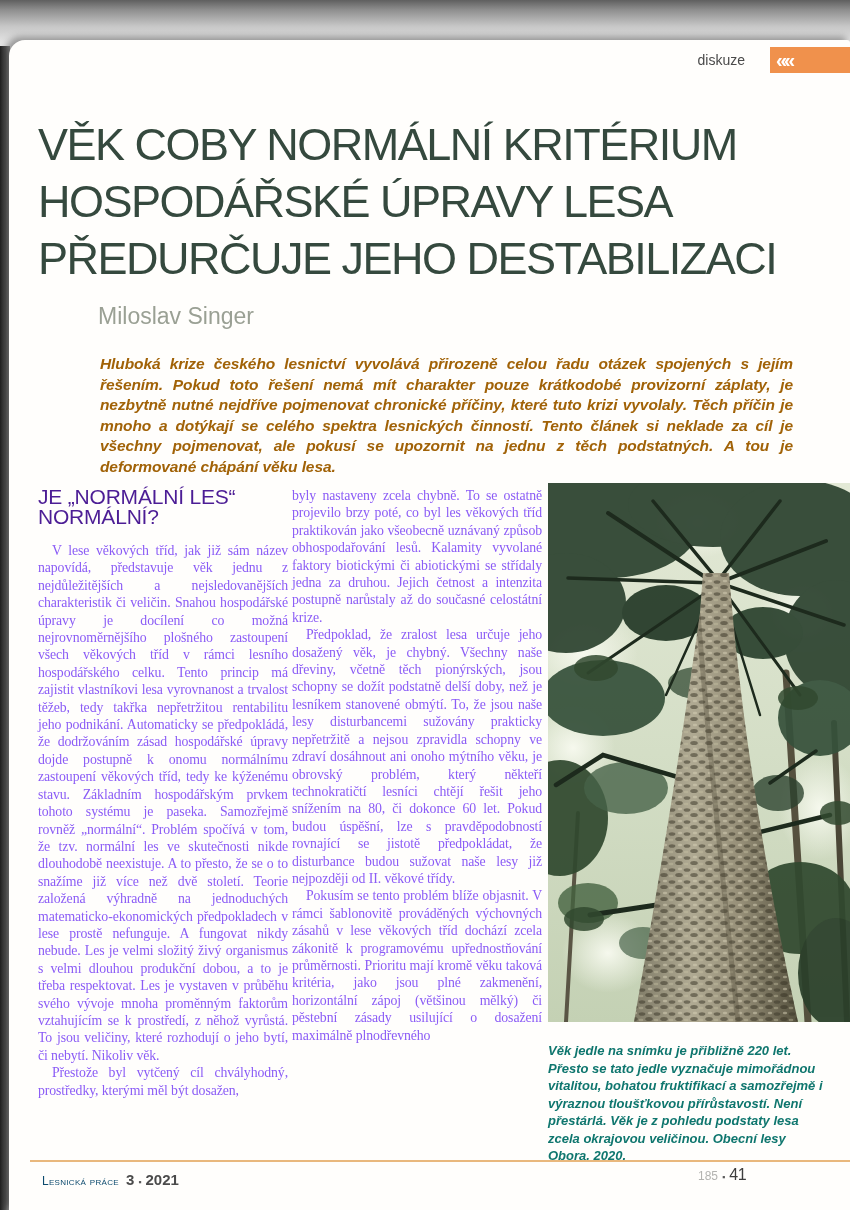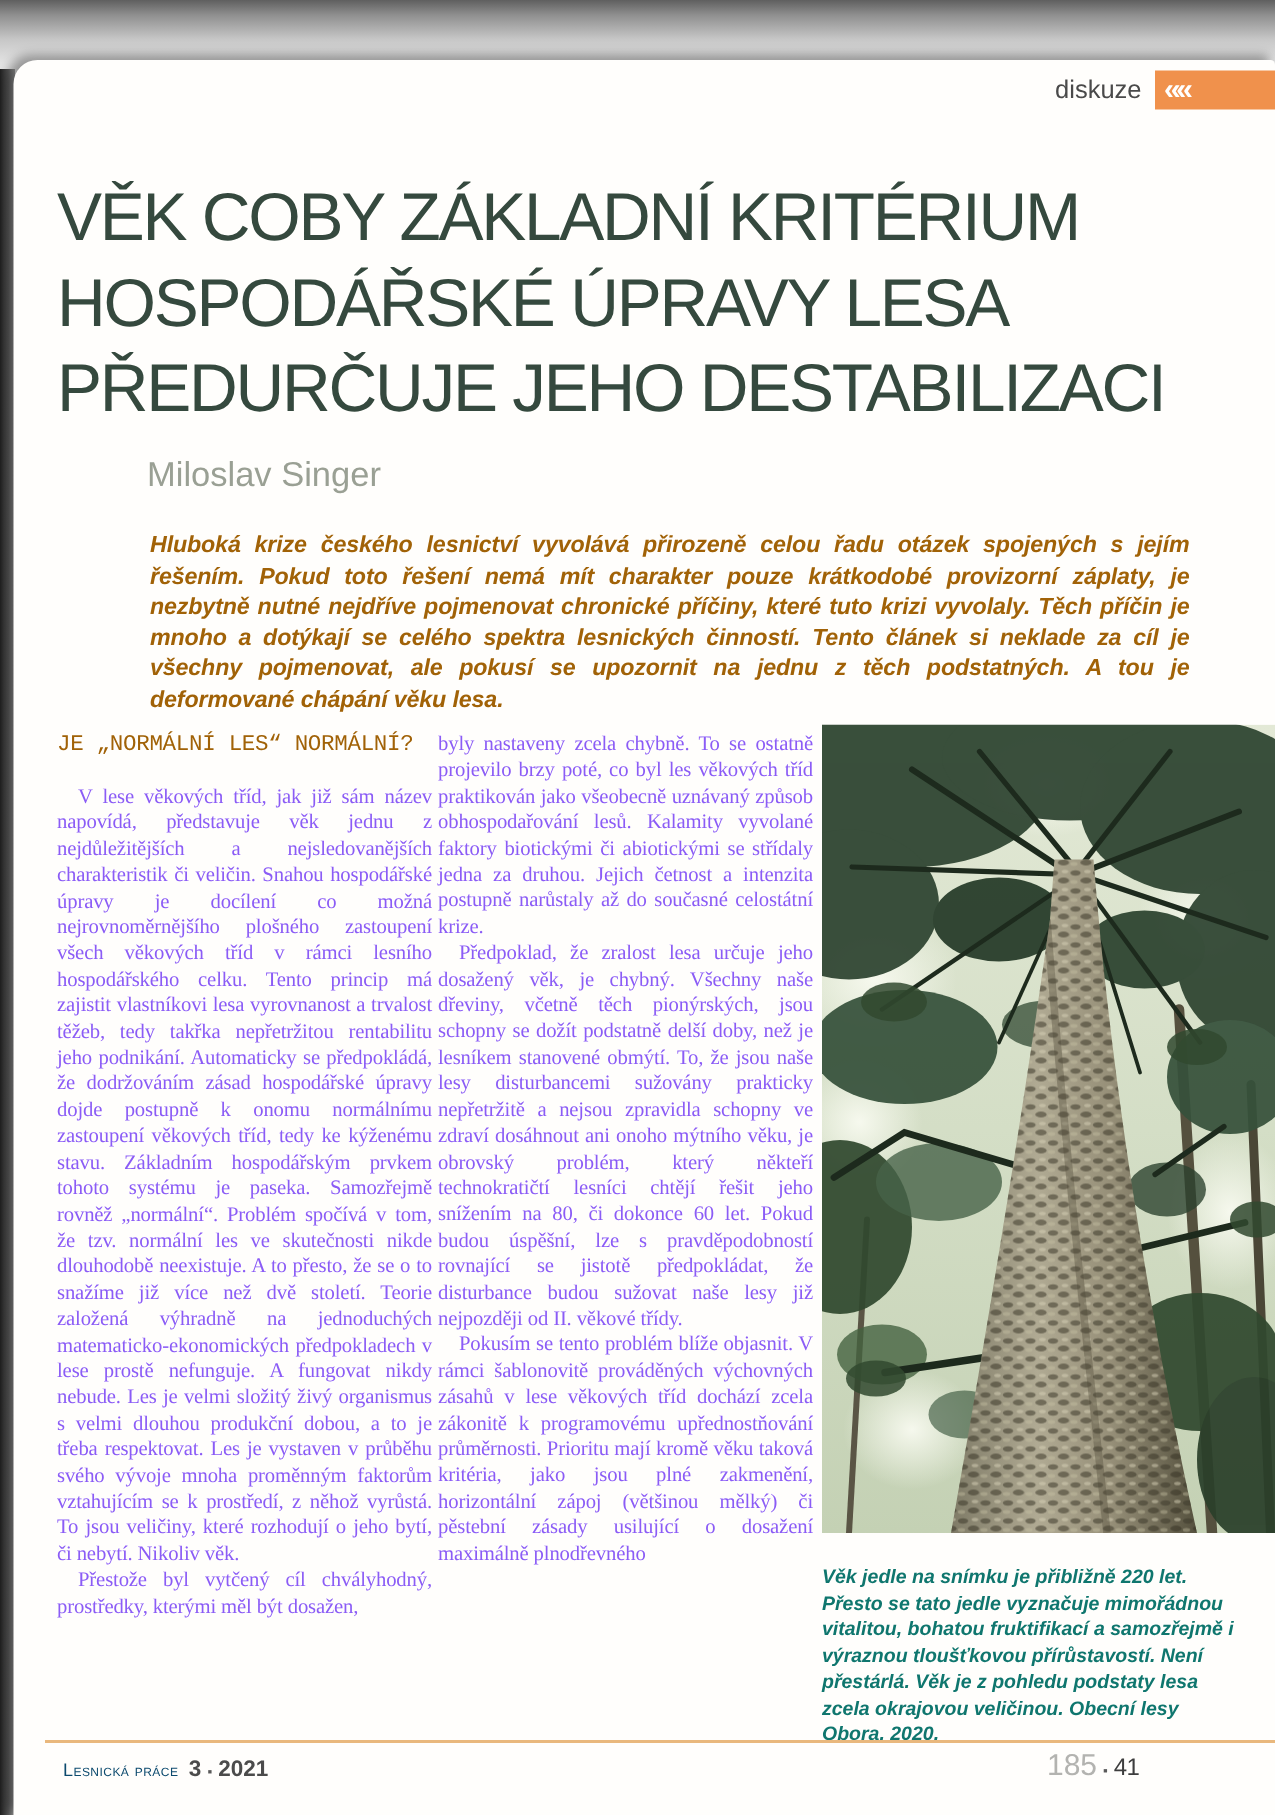--- a/index.html
+++ b/index.html
@@ -10,77 +10,77 @@
   }
   #canvas{position:absolute;inset:0;}
   .spine{position:absolute;left:0;top:46px;width:10px;bottom:0;
     background:linear-gradient(90deg,#1f1f1f 0%,#555 55%,#9a9a9a 100%);}
   .page{position:absolute;left:9px;top:40px;right:0;bottom:0;background:#fffefc;
     border-radius:16px 3px 0 0;box-shadow:-4px -3px 7px rgba(0,0,0,.35);}
   .content{position:absolute;inset:0;}
 
   
   .tag{position:absolute;top:47px;right:0;display:flex;align-items:center;}
-  .tag-label{font-size:17px;color:#4a4a4a;margin-right:9px;letter-spacing:0;}
+  .tag-label{font-size:14px;color:#4a4a4a;margin-right:25px;letter-spacing:0;}
   .tag-box{width:80px;height:26px;background:#f0914c;display:flex;align-items:center;}
   .tag-chevrons{color:#fff;font-weight:700;font-size:20px;line-height:1;margin-left:6px;letter-spacing:-3px;}
 
   
   .title{position:absolute;left:38px;top:116px;width:760px;margin:0;
     font-weight:400;color:#35493e;font-size:45px;line-height:57px;letter-spacing:-1.5px;}
   .tline{display:block;}
   .author{position:absolute;left:98px;top:303px;font-size:23px;color:#9aa094;letter-spacing:0;}
   .lead{position:absolute;left:100px;top:354px;width:693px;margin:0;
     font-style:italic;font-weight:700;font-size:15.5px;line-height:20.5px;color:#a16207;
     text-align:justify;letter-spacing:-0.1px;}
 
   
   .col{position:absolute;top:487px;width:250px;}
   .col-left{left:38px;}
   .col-right{left:292px;}
-  .col h3{margin:0 0 15px 0;font-weight:400;font-size:15px;line-height:20px;
-    color:#a16207;letter-spacing:-0.2px;font-family:Liberation Mono, monospace;}
+  .col h3{margin:0 0 15px 0;font-weight:400;font-size:21px;line-height:20px;
+    color:#4c1d95;letter-spacing:-0.2px;}
   .col h3.h2{margin-top:26px;}
   .col p{margin:0;font-family:"Liberation Serif",serif;font-size:13.8px;line-height:17.4px;
     color:#8b5cf6;text-align:justify;letter-spacing:-0.1px;}
   .col p.indent{text-indent:14px;}
 
   
   .photo{position:absolute;left:548px;top:483px;width:302px;height:539px;margin:0;overflow:hidden;}
   .caption{position:absolute;left:548px;top:1042px;width:275px;
     font-style:italic;font-weight:700;font-size:13px;line-height:17.5px;color:#0f766e;}
 
   
   .footrule{position:absolute;left:30px;top:1160px;width:820px;height:2px;background:#e9b87d;}
   .footer-left{position:absolute;left:42px;top:1171px;display:flex;align-items:baseline;font-size:15px;}
   .journal{font-variant:small-caps;color:#0c4a6e;letter-spacing:0.3px;margin-right:7px;font-size:12px;}
   .issue{font-weight:700;color:#4b4b4b;}
   .fsq{font-size:9px;color:#5a5a5a;margin:0 4px;}
   .footer-right{position:absolute;left:698px;top:1166px;display:flex;align-items:baseline;}
-  .pnum-light{font-size:20px;color:#b3b3b0;}
+  .pnum-light{font-size:12px;color:#b3b3b0;}
   .pnum-dark{font-size:16px;color:#3d3d3d;letter-spacing:-0.5px;}
 </style>
 </head>
 <body>
 
 <div id="canvas">
   <div class="spine"></div>
   <div class="page"></div>
 
   <div class="content">
 
     <div class="tag">
       <span class="tag-label">diskuze</span>
       <span class="tag-box">
         <span class="tag-chevrons">««</span>
       </span>
     </div>
 
     <h1 class="title">
-      <span class="tline">VĚK COBY ZÁKLADNÍ KRITÉRIUM</span>
+      <span class="tline">VĚK COBY NORMÁLNÍ KRITÉRIUM</span>
       <span class="tline">HOSPODÁŘSKÉ ÚPRAVY LESA</span>
       <span class="tline">PŘEDURČUJE JEHO DESTABILIZACI</span>
     </h1>
 
     <div class="author">Miloslav Singer</div>
 
     <p class="lead">Hluboká krize českého lesnictví vyvolává přirozeně celou řadu otázek spojených s jejím řešením. Pokud toto řešení nemá mít charakter pouze krátkodobé provizorní záplaty, je nezbytně nutné nejdříve pojmenovat chronické příčiny, které tuto krizi vyvolaly. Těch příčin je mnoho a dotýkají se celého spektra lesnických činností. Tento článek si neklade za cíl je všechny pojmenovat, ale pokusí se upozornit na jednu z těch podstatných. A tou je deformované chápání věku lesa.</p>
 
     <div class="col col-left">
       <h3>JE „NORMÁLNÍ LES“ NORMÁLNÍ?</h3>

